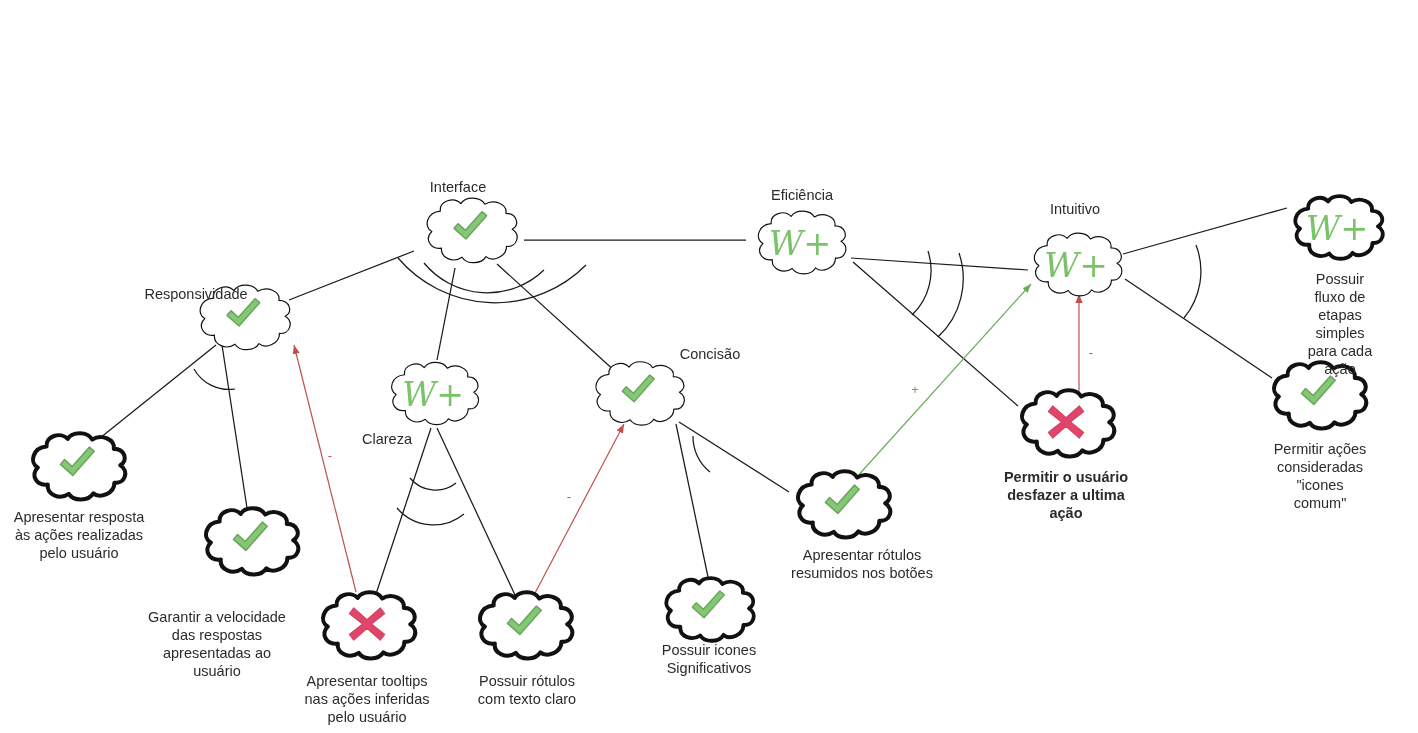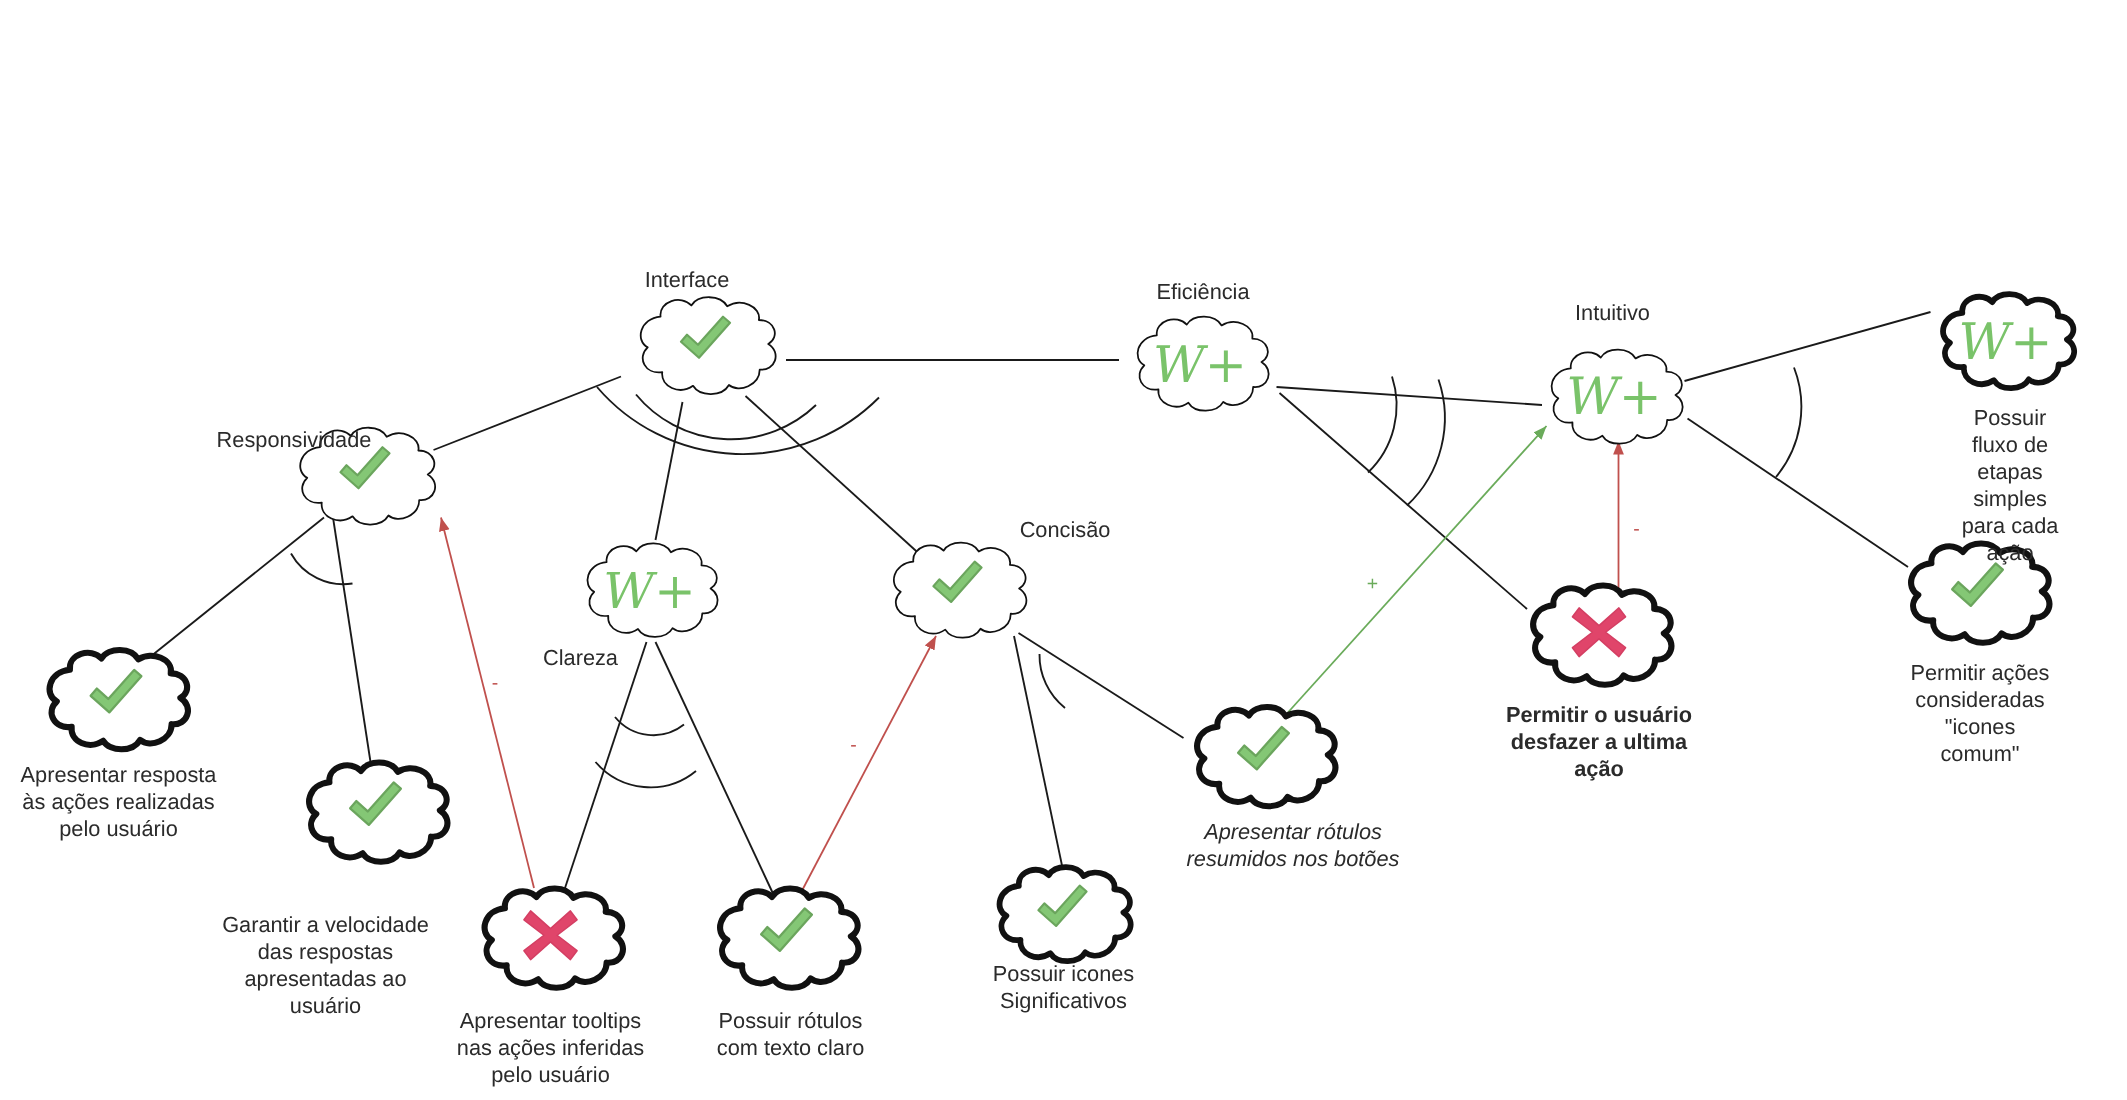--- a/index.html
+++ b/index.html
@@ -237,21 +237,21 @@
 das respostas
 apresentadas ao
 usuário</div>
     <div class="node-label" style="left: 367px; top: 672px;">Apresentar tooltips
 nas ações inferidas
 pelo usuário</div>
     <div class="node-label" style="left: 527px; top: 672px;">Possuir rótulos
 com texto claro</div>
     <div class="node-label" style="left: 709px; top: 641px;">Possuir icones
 Significativos</div>
-    <div class="node-label" style="left: 862px; top: 546px; font-style: italic;">Apresentar rótulos
+    <div class="node-label" style="left: 862px; top: 546px;">Apresentar rótulos
 resumidos nos botões</div>
     <div class="node-label" style="left: 1066px; top: 468px; font-weight: bold;">Permitir o usuário
 desfazer a ultima
 ação</div>
     <div class="node-label" style="left: 1340px; top: 270px;">Possuir fluxo de
 etapas simples
 para cada ação</div>
     <div class="node-label" style="left: 1320px; top: 440px;">Permitir ações
 consideradas "icones
 comum"</div>

